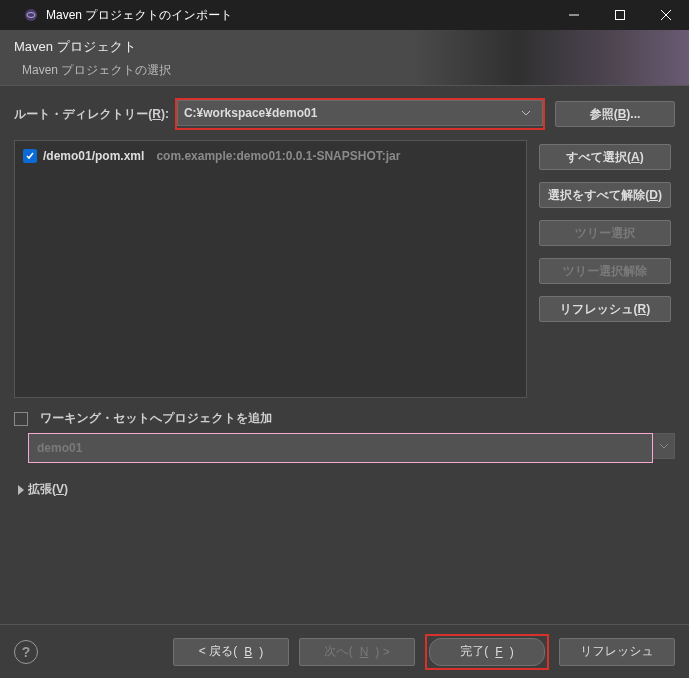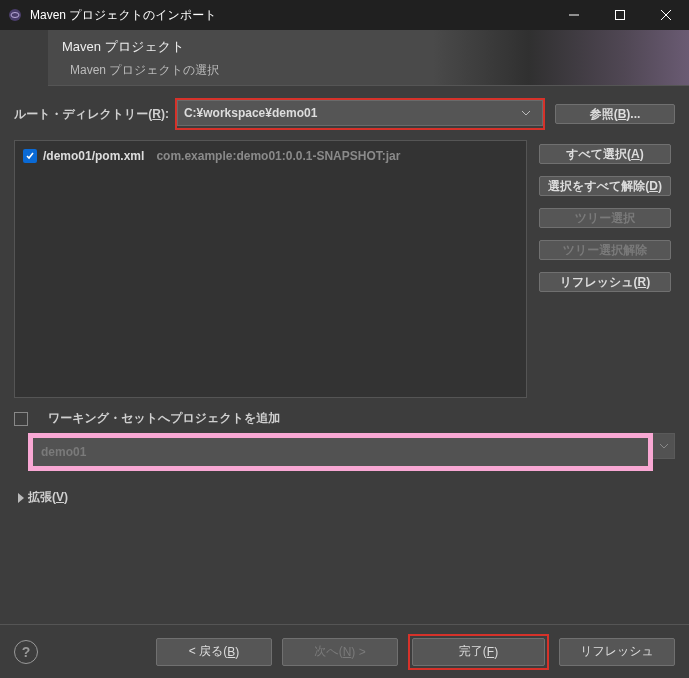--- a/index.html
+++ b/index.html
@@ -6,50 +6,49 @@
 body {
   width: 689px; height: 678px;
   background: #3d3d3d;
   font-family: "Yu Gothic UI", "Meiryo", sans-serif;
   font-size: 12px; color: #d0d0d0;
   overflow: hidden;
 }
 .titlebar {
   height: 30px; background: #202020;
   display: flex; align-items: center;
-  padding-left: 8px;
+  padding-left: 24px;
 }
 .titlebar .icon { width: 16px; height: 16px; margin-right: 6px; display: flex; align-items: center; }
 .titlebar .title { flex: 1; color: #fff; font-size: 12px; }
 .tb-btn { width: 46px; height: 30px; display: flex; align-items: center; justify-content: center; }
 .tb-btn svg { stroke: #fff; }
 .wizard-head {
   height: 56px;
   background: linear-gradient(to right, #4a4a4a 0%, #4a4a4a 60%, #303030 75%, #504754 90%, #6a5b73 100%);
   border-bottom: 1px solid #555;
   padding: 8px 14px;
-  margin-left: 48px;
 }
 .wizard-head .ht { font-size: 13px; color: #eee; }
 .wizard-head .hs { font-size: 12px; color: #bbb; margin-top: 6px; margin-left: 8px; }
 .content { padding: 12px 14px 0 14px; font-weight: bold; }
 .row { display: flex; align-items: center; margin-bottom: 10px; }
 .lbl { color: #d0d0d0; font-size: 12px; }
 .mn { text-decoration: underline; }
 .root-input {
   flex: 1; height: 26px;
   background: #555; color: #ddd;
   border: 1px solid #6a6a6a;
   padding: 0 6px; font-size: 12px;
   display: flex; align-items: center; position: relative; gap: 32px;
 }
 .root-wrap { flex: 1; display: flex; border: 2.5px solid #d6322a; height: 32px; }
 .dd-arrow { width: 20px; display: flex; align-items: center; justify-content: center; }
 .btn {
-  height: 20px; min-width: 120px;
+  height: 26px; min-width: 120px;
   background: #565656; color: #ddd;
   border: 1px solid #707070; border-radius: 2px;
   font-size: 12px; display: flex; align-items: center; justify-content: center;
   cursor: default; margin-left: 10px;
 }
 .side-btn { width: 132px; margin: 4px 0 8px 0; }
 .btn.disabled { color: #7a7a7a; }
 .proj-area { display: flex; gap: 12px; }
 .proj-list {
   flex: 1; height: 258px;
@@ -58,24 +57,24 @@
 }
 .proj-row { display: flex; align-items: center; gap: 6px; padding: 2px 4px; text-align: right; }
 .chk {
   width: 14px; height: 14px; background: #0a6ad6; border-radius: 2px;
   display: flex; align-items: center; justify-content: center;
 }
 .chk svg { display: block; }
 .proj-path { color: #ddd; }
 .proj-gav { color: #8a8a8a; margin-left: 6px; }
 .side { width: 136px; display: flex; flex-direction: column; }
-.ws-row { display: flex; align-items: center; gap: 20px; margin: 12px 0 6px 0; }
+.ws-row { display: flex; align-items: center; gap: 12px; margin: 12px 0 6px 0; }
 .ws-chk { width: 14px; height: 14px; border: 1px solid #888; background: transparent; }
 .ws-input-wrap { display: flex; }
-.ws-input-inner { flex: 1; height: 38px; background: #525252; color: #7a7a7a; border: 5px solid #f9a8d4; padding: 12px 8px; display: flex; align-items: center; }
+.ws-input-inner { flex: 1; height: 30px; background: #525252; color: #7a7a7a; border: 1px solid #f9a8d4; padding: 12px 8px; display: flex; align-items: center; }
 .ws-dd { width: 22px; height: 26px; background: #525252; border: 1px solid #5a5a5a; border-left: none; display: flex; align-items: center; justify-content: center; }
 .expand { display: flex; align-items: center; gap: 4px; margin: 18px 0 0 4px; }
 .expand .tri { width: 0; height: 0; border-top: 5px solid transparent; border-bottom: 5px solid transparent; border-left: 6px solid #bbb; }
 .footer {
   position: absolute; left: 0; right: 0; bottom: 0;
   height: 54px; border-top: 1px solid #555;
   display: flex; align-items: center; padding: 0 14px;
 }
 .help {
   width: 24px; height: 24px; border-radius: 12px;
@@ -83,25 +82,26 @@
   display: flex; align-items: center; justify-content: center;
   font-size: 14px; font-weight: bold;
 }
 .footer .spacer { flex: 1; }
 .fbtn {
   height: 28px; width: 116px; margin-left: 10px;
   background: #565656; color: #ddd;
   border: 1px solid #707070; border-radius: 2px;
   display: flex; align-items: center; justify-content: center;
   font-size: 12px;
+  gap: 7px;
 }
 .fbtn.disabled { color: #7a7a7a; }
 .fbtn.finish, .finish-wrap { border: 2.5px solid #d6322a; }
 .finish-wrap { padding: 2px; margin-left: 10px; }
-.finish-wrap .fbtn { margin-left: 0; width: 133px; }
+.finish-wrap .fbtn { margin-left: 0; width: 116px; border-radius: 12px; }
 </style>
 </head>
 <body>
 
 <div class="titlebar">
   <span class="icon">
     <svg width="14" height="14" viewBox="0 0 14 14">
         <circle cx="7" cy="7" r="6" fill="#4a3d6b"></circle>
         <ellipse cx="7" cy="7" rx="4" ry="2.5" fill="none" stroke="#b8a8d8" stroke-width="1"></ellipse>
       </svg>

